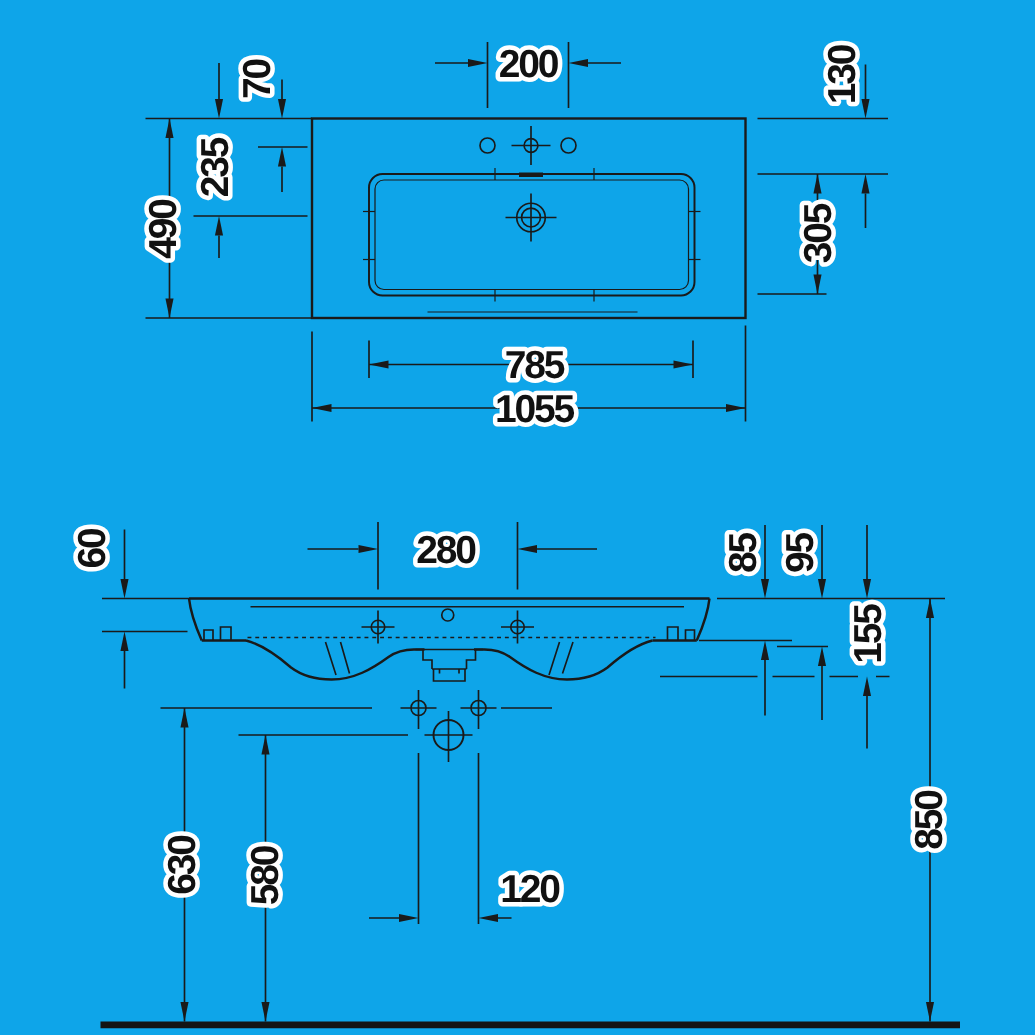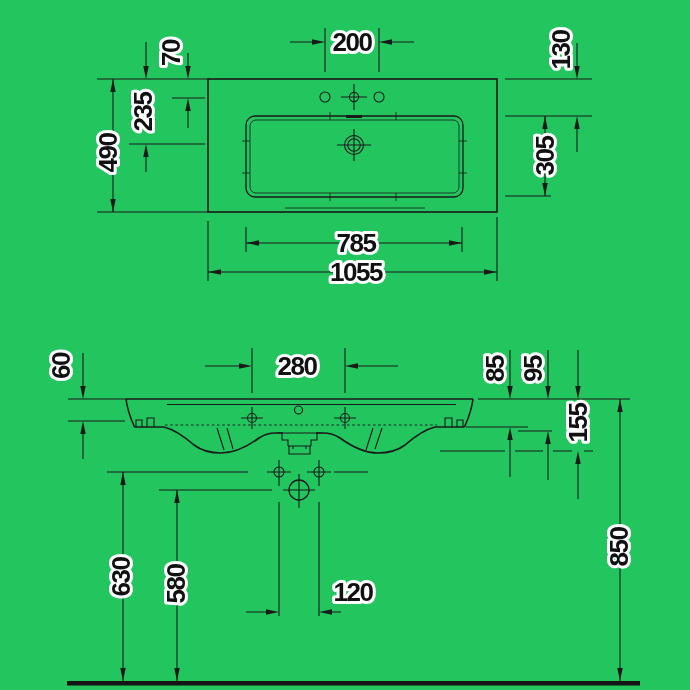--- a/index.html
+++ b/index.html
@@ -1,16 +1,16 @@
 <!DOCTYPE html>
 <html><head>
 <meta charset="utf-8">
 <style>
   html,body{margin:0;padding:0;background:#ffffff;}
-  .stage{width:690px;height:690px;position:relative;background:#22c55e;}
+  .stage{width:690px;height:690px;position:relative;background:#0ea5e9;}
   svg{display:block;}
   .ln   { stroke:#1a1a1a; stroke-width:1.1; fill:none; }
   .out  { stroke:#1a1a1a; stroke-width:1.6; fill:none; }
   .med  { stroke:#1a1a1a; stroke-width:1.3; fill:none; }
   .thin { stroke:#1a1a1a; stroke-width:0.8; fill:none; }
   .dash { stroke:#1a1a1a; stroke-width:0.9; fill:none; stroke-dasharray:2.6 2.6; }
   .ah   { fill:#1a1a1a; stroke:none; }
   .dim  { font-family:"Liberation Sans", sans-serif; font-weight:bold; font-size:26px;
           letter-spacing:-1.5px; fill:#111;
           stroke:#ffffff; stroke-width:6px; paint-order:stroke; stroke-linejoin:round; }

